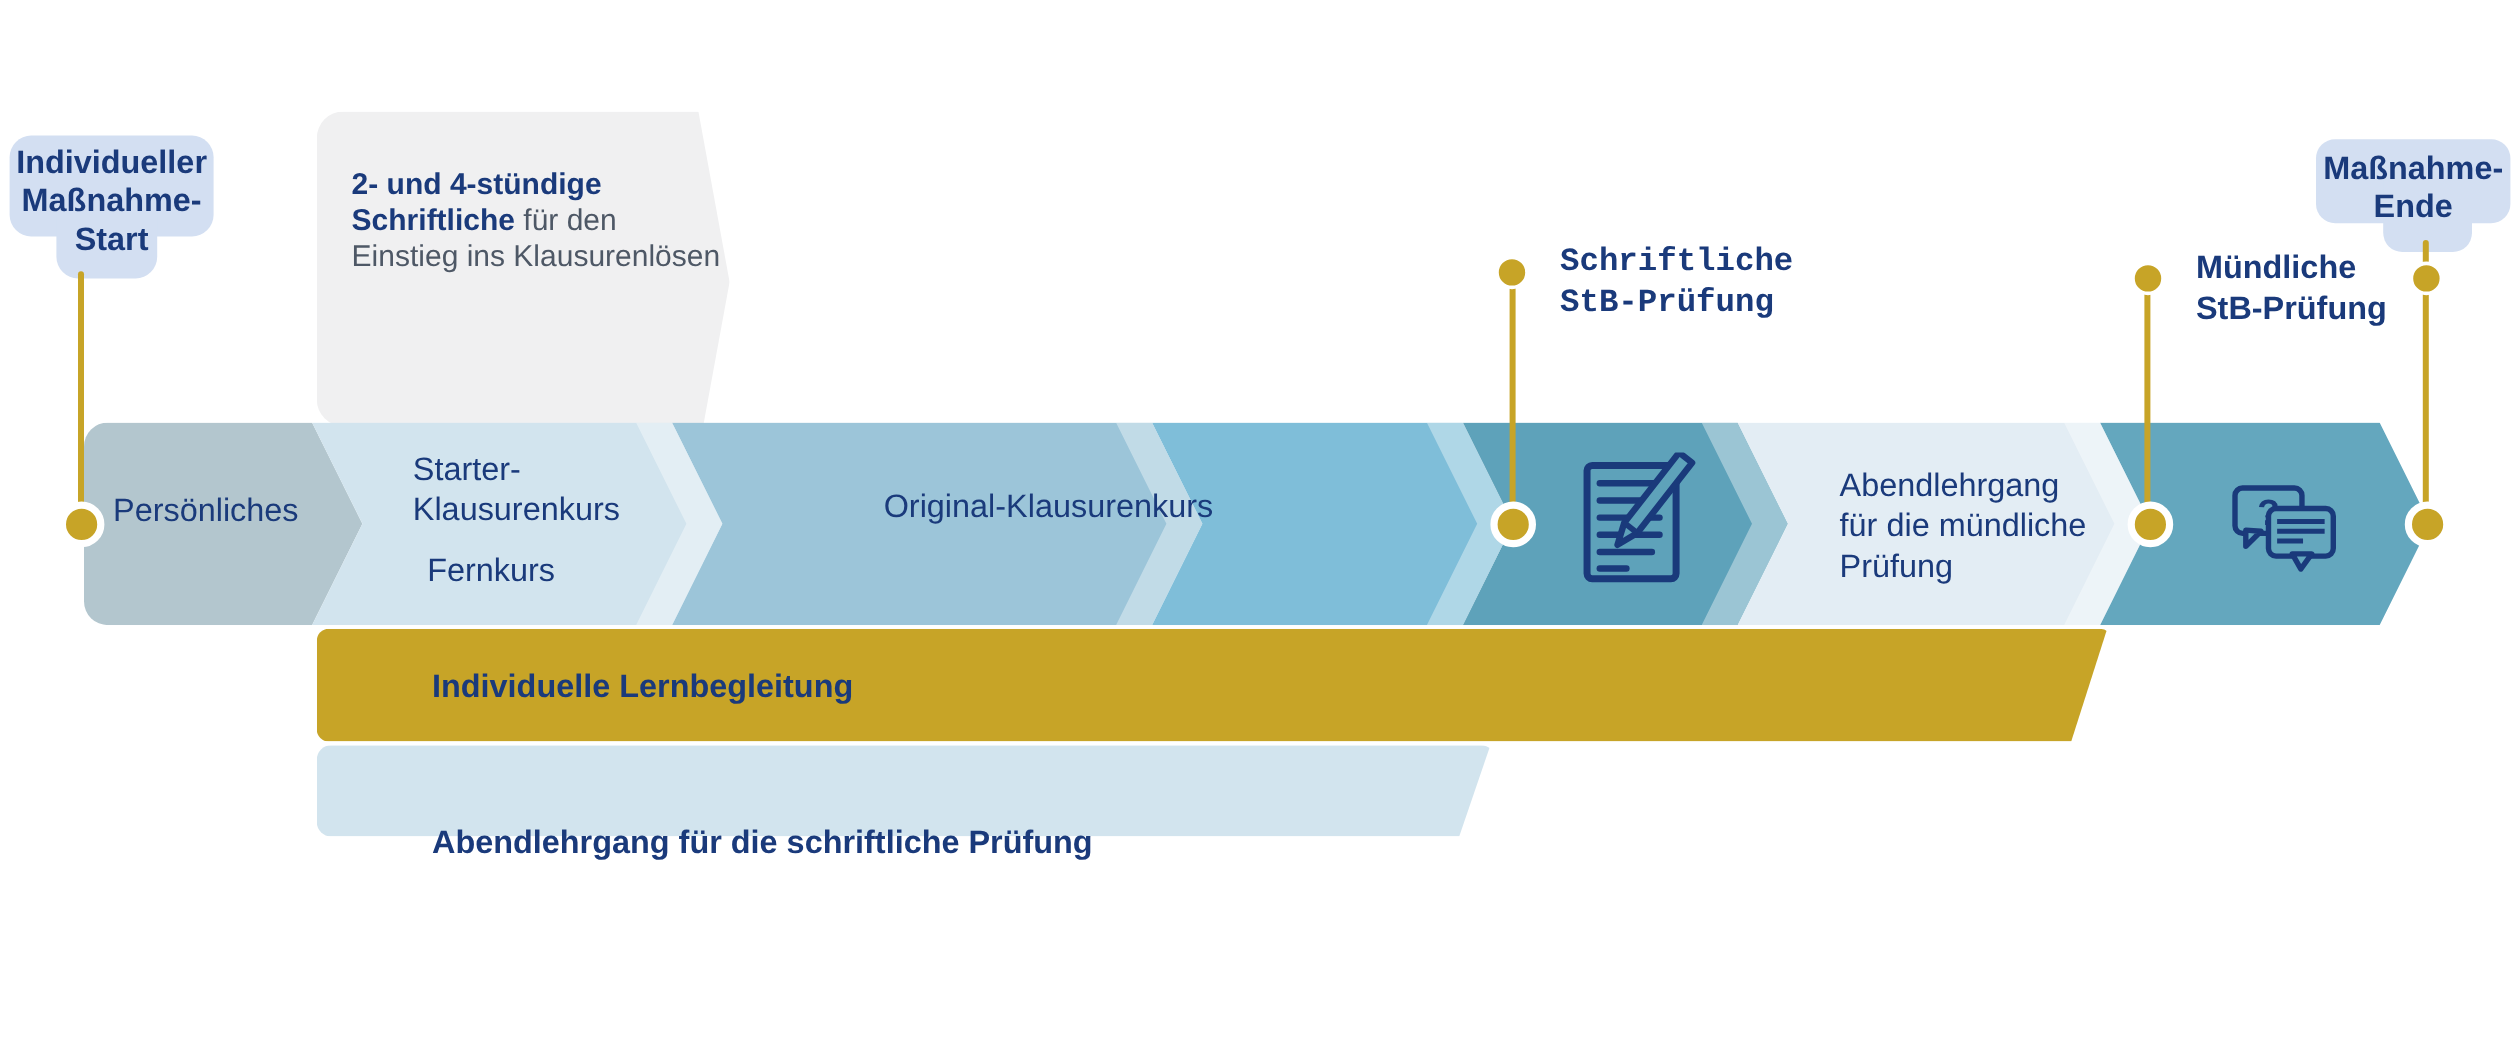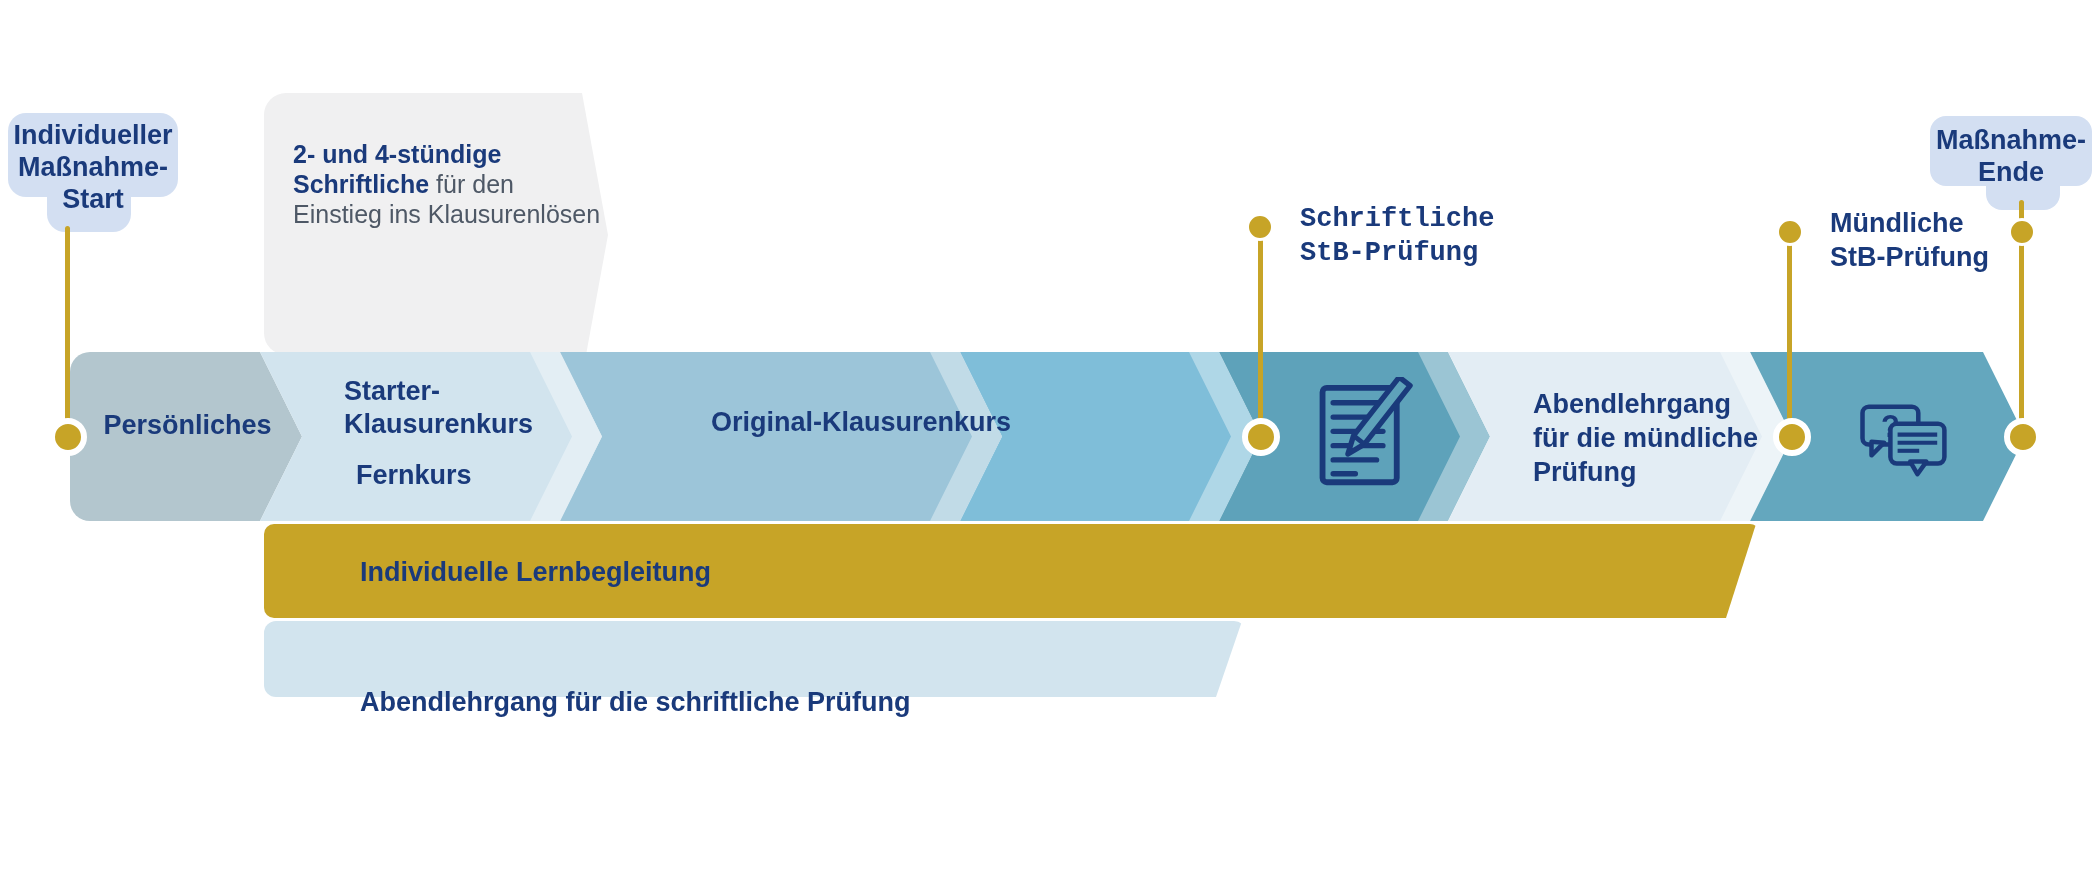--- a/index.html
+++ b/index.html
@@ -35,22 +35,22 @@
   #seg2{left:260px;width:342px;background:var(--seg2);}
   #seg3{left:560px;width:442px;background:var(--seg3);}
   #seg4{left:960px;width:301px;background:var(--seg4);}
   #seg5{left:1219px;width:271px;background:var(--seg5);}
   #seg6{left:1448px;width:344px;background:var(--seg6);}
   #seg7{left:1750px;width:275px;background:var(--seg7);}
   .echo{position:absolute;top:352px;height:169px;width:72px;background:rgba(255,255,255,0.38);
         clip-path:polygon(0 0,30px 0,72px 50%,30px 100%,0 100%,42px 50%);}
   #echo-a{left:530px;} #echo-b{left:930px;} #echo-c{left:1189px;} #echo-d{left:1418px;} #echo-e{left:1720px;}
 
-  .seg-label{position:absolute;color:var(--navy);font-weight:bold;font-size:27px;line-height:33px;}
-  #lbl-seg1{left:70px;top:409px;width:235px;text-align:center;}
+  .seg-label{position:absolute;color:var(--navy);font-weight:normal;font-size:27px;line-height:33px;}
+  #lbl-seg1{left:54px;top:409px;width:235px;text-align:center;}
   #lbl-seg2a{left:344px;top:375px;}
   #lbl-seg2b{left:344px;top:459px;margin-left:12px;}
   #lbl-seg3{left:571px;top:406px;width:440px;text-align:right;}
   #lbl-seg4{left:960px;top:421px;width:328px;text-align:center;}
   #lbl-seg6{left:1533px;top:387px;line-height:34px;}
 
   
   #bar-coaching{left:264px;top:524px;width:1496px;height:94px;background:var(--gold);border-radius:10px;
                 clip-path:polygon(0 0,1492px 0,1462px 100%,0 100%);}
   #bar-abend{left:264px;top:621px;width:982px;height:76px;background:var(--seg2);border-radius:12px;

